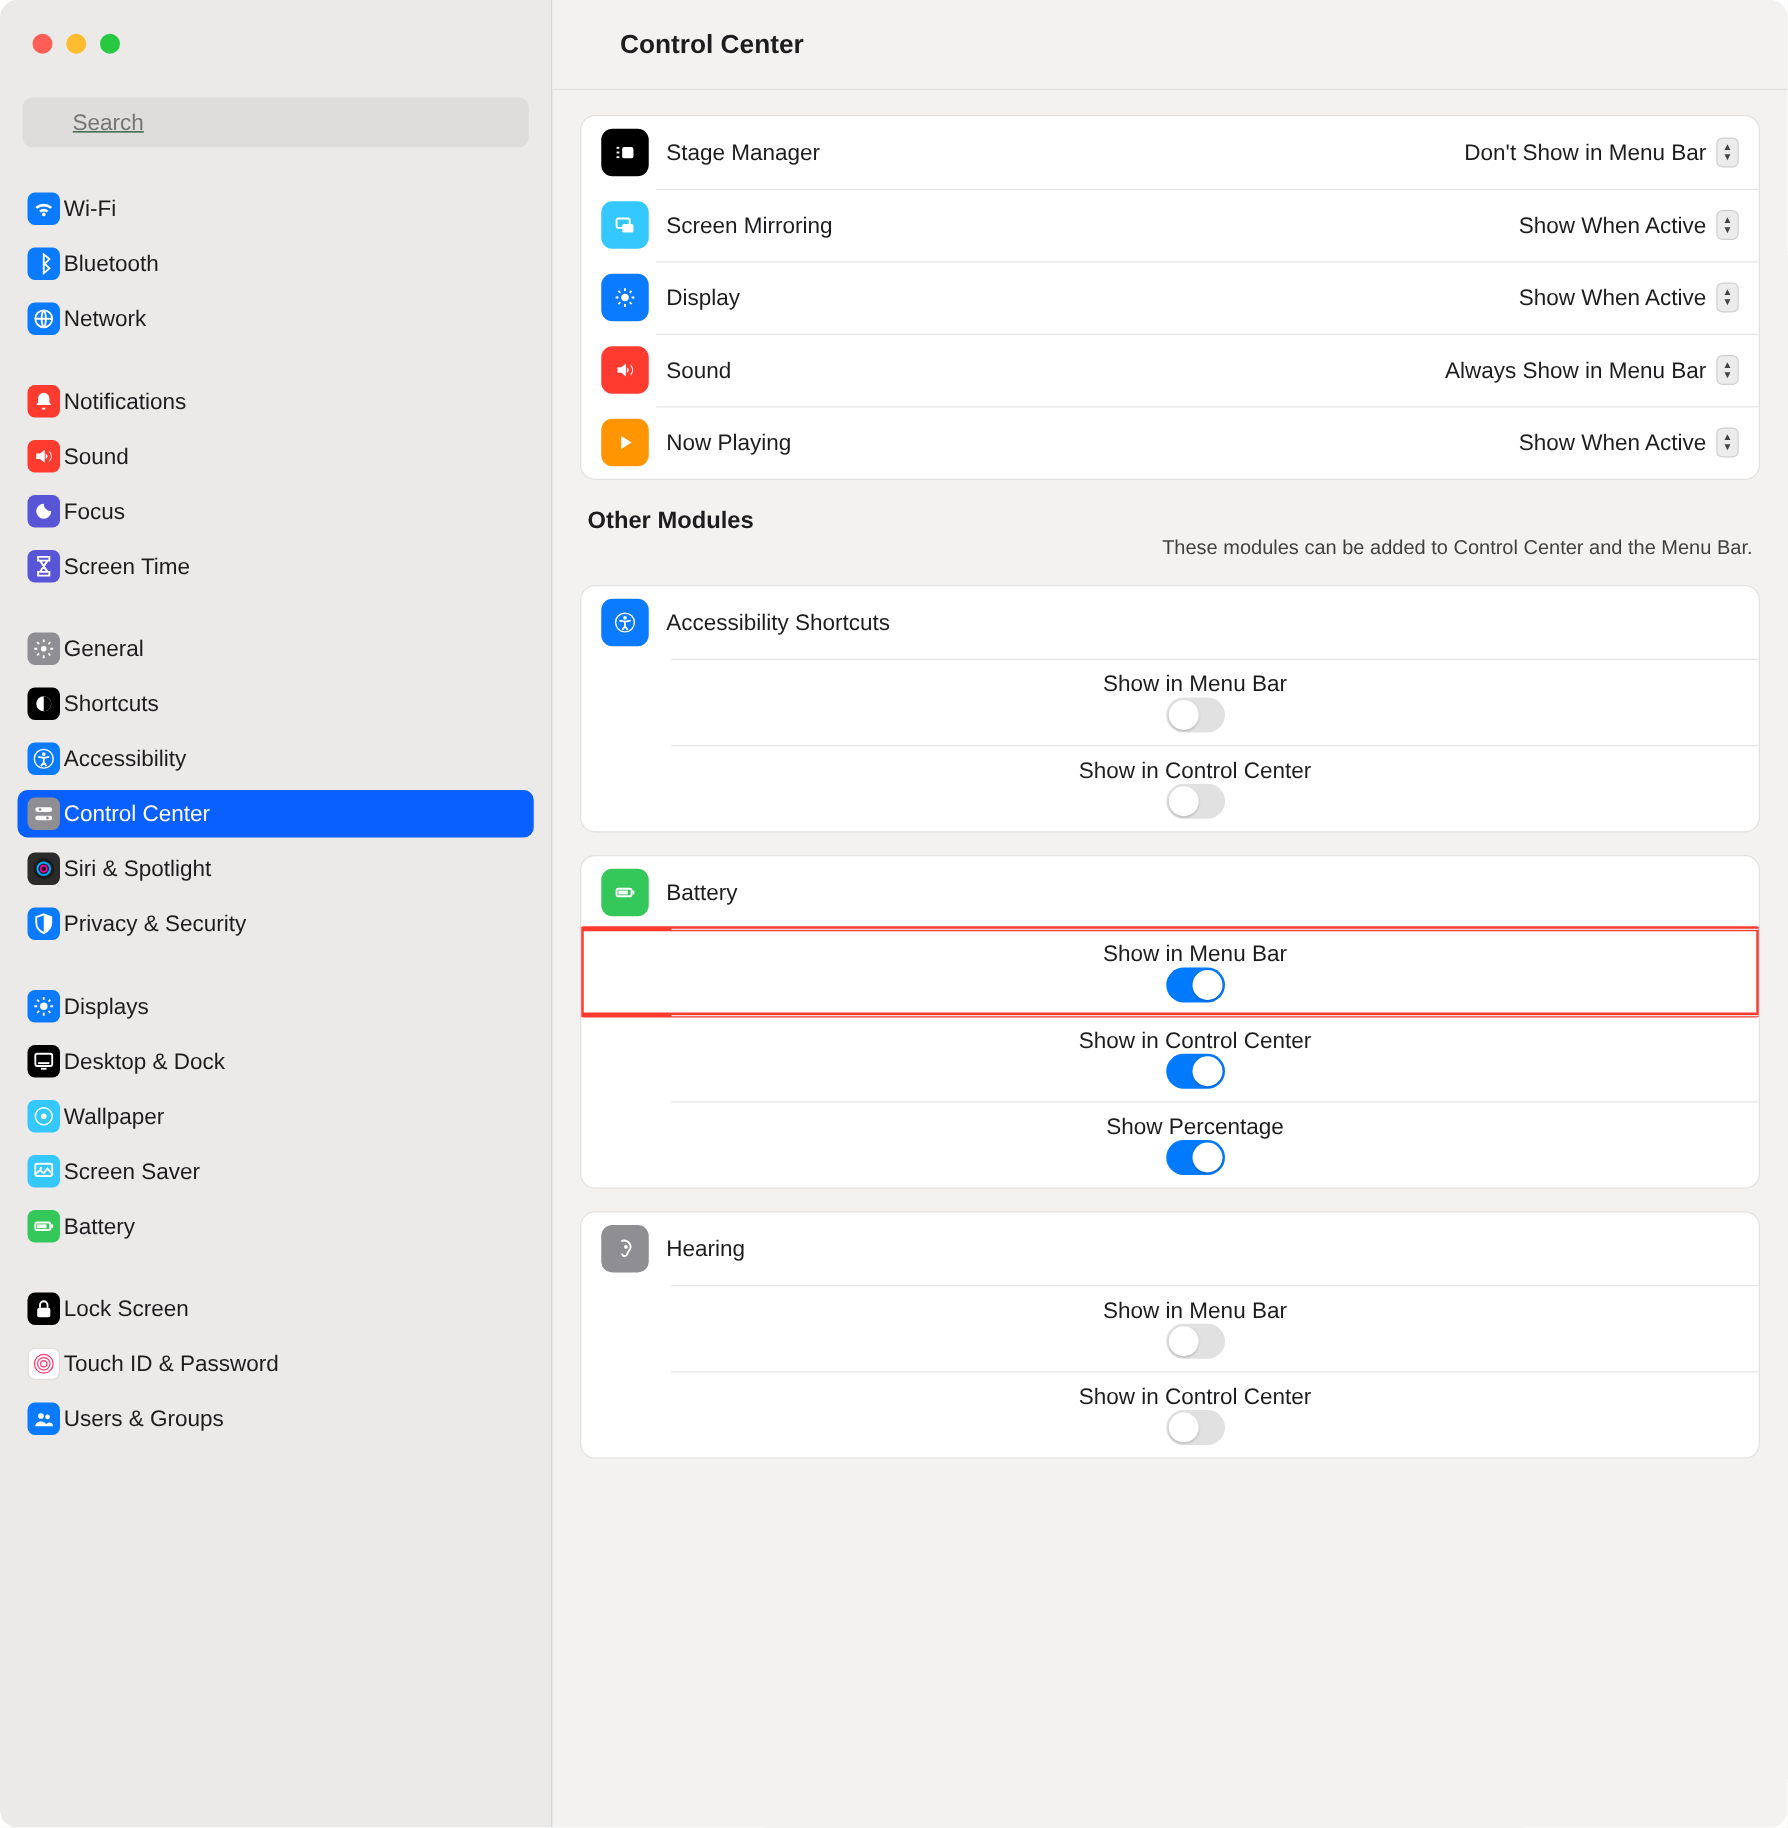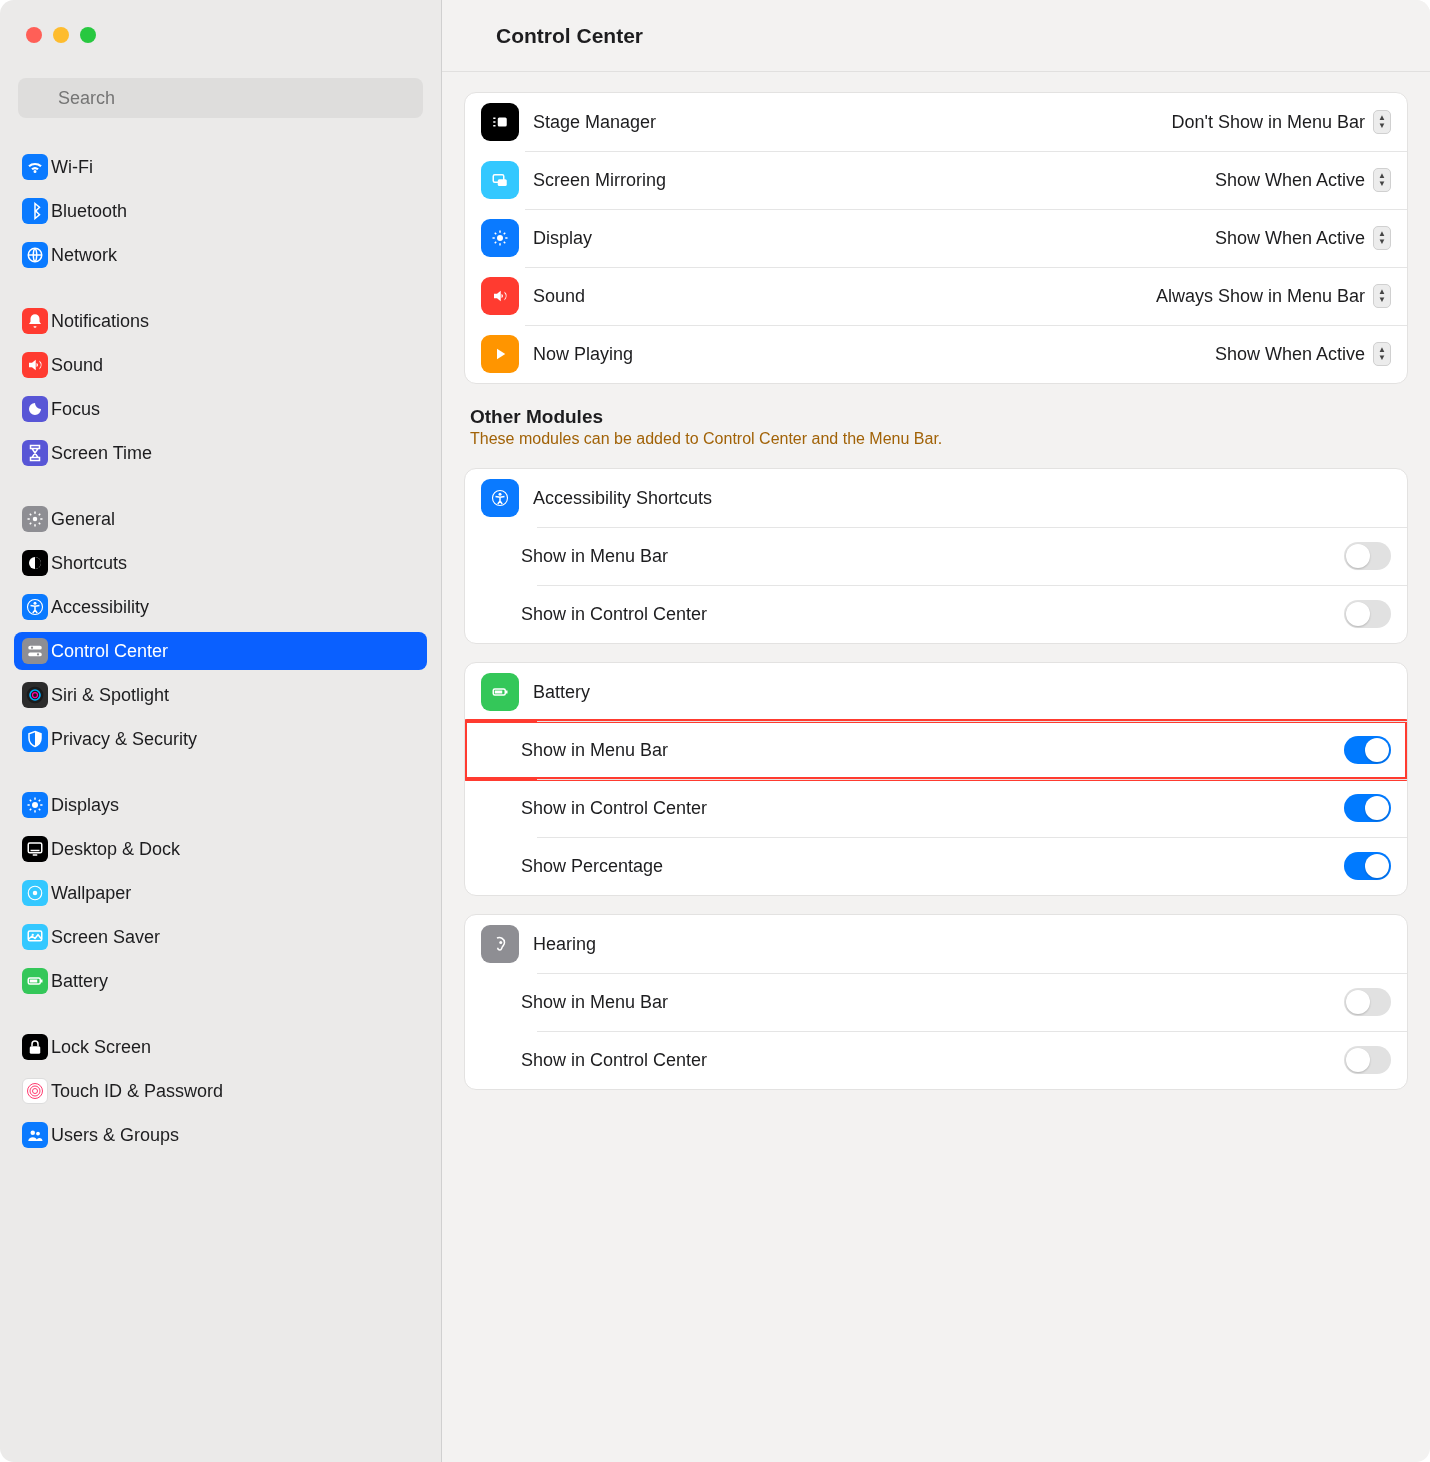--- a/index.html
+++ b/index.html
@@ -41,23 +41,24 @@
   .traffic.green { background: #28c840; }
   .search-wrap { padding: 8px 18px 10px 18px; }
   .search {
     width: 100%;
     height: 40px;
     border-radius: 8px;
     background: #dedddc;
     border: none;
     padding: 0 14px 0 40px;
     font-size: 18px;
-    color: #a21caf;
+    color: #14532d;
     outline: none;
     position: relative;
+    text-decoration: underline;
   }
   .search-box { position: relative; }
   .search-icon-pos {
     position: absolute; left: 12px; top: 50%; transform: translateY(-50%);
     color: #8a8a8a;
   }
   .sidebar-list {
     padding: 20px 14px 10px 14px;
     overflow-y: auto;
     flex: 1;
@@ -131,36 +132,36 @@
     color: #fff; margin-right: 14px; font-size: 20px; flex-shrink: 0;
   }
   .row-label { font-size: 18px; flex: 1; }
   .row-value { font-size: 18px; color: #1d1d1f; margin-right: 8px; }
   .stepper {
     width: 18px; height: 24px; border-radius: 5px;
     background: #ececec; border: 1px solid #d0d0d0;
     display: flex; flex-direction: column; align-items: center; justify-content: center;
     font-size: 8px; line-height: 8px; color: #444;
   }
-  .subrow { padding-left: 56px; }
+  .subrow { padding-left: 56px; flex-direction: column; }
   .subrow::before { left: 72px !important; }
   .switch {
     width: 47px; height: 28px; border-radius: 14px;
     background: #e1e1e1; position: relative; flex-shrink: 0;
   }
   .switch::after {
     content: ""; position: absolute; width: 24px; height: 24px;
     border-radius: 50%; background: #fff; top: 2px; left: 2px;
     box-shadow: 0 1px 2px rgba(0,0,0,0.2);
   }
   .switch.on { background: #007aff; }
   .switch.on::after { left: auto; right: 2px; }
   .section-head { padding: 22px 6px 2px 6px; }
   .section-title { font-size: 19px; font-weight: 700; }
-  .section-sub { font-size: 16px; color: #a16207; margin-top: 2px; }
+  .section-sub { font-size: 16px; color: #404040; margin-top: 2px; text-align: right; }
   .highlight-box {
     outline: 4px solid #ff3b30;
     outline-offset: -2px;
     border-radius: 2px;
   }
 </style>
 </head>
 <body>
 
 <div class="window">

